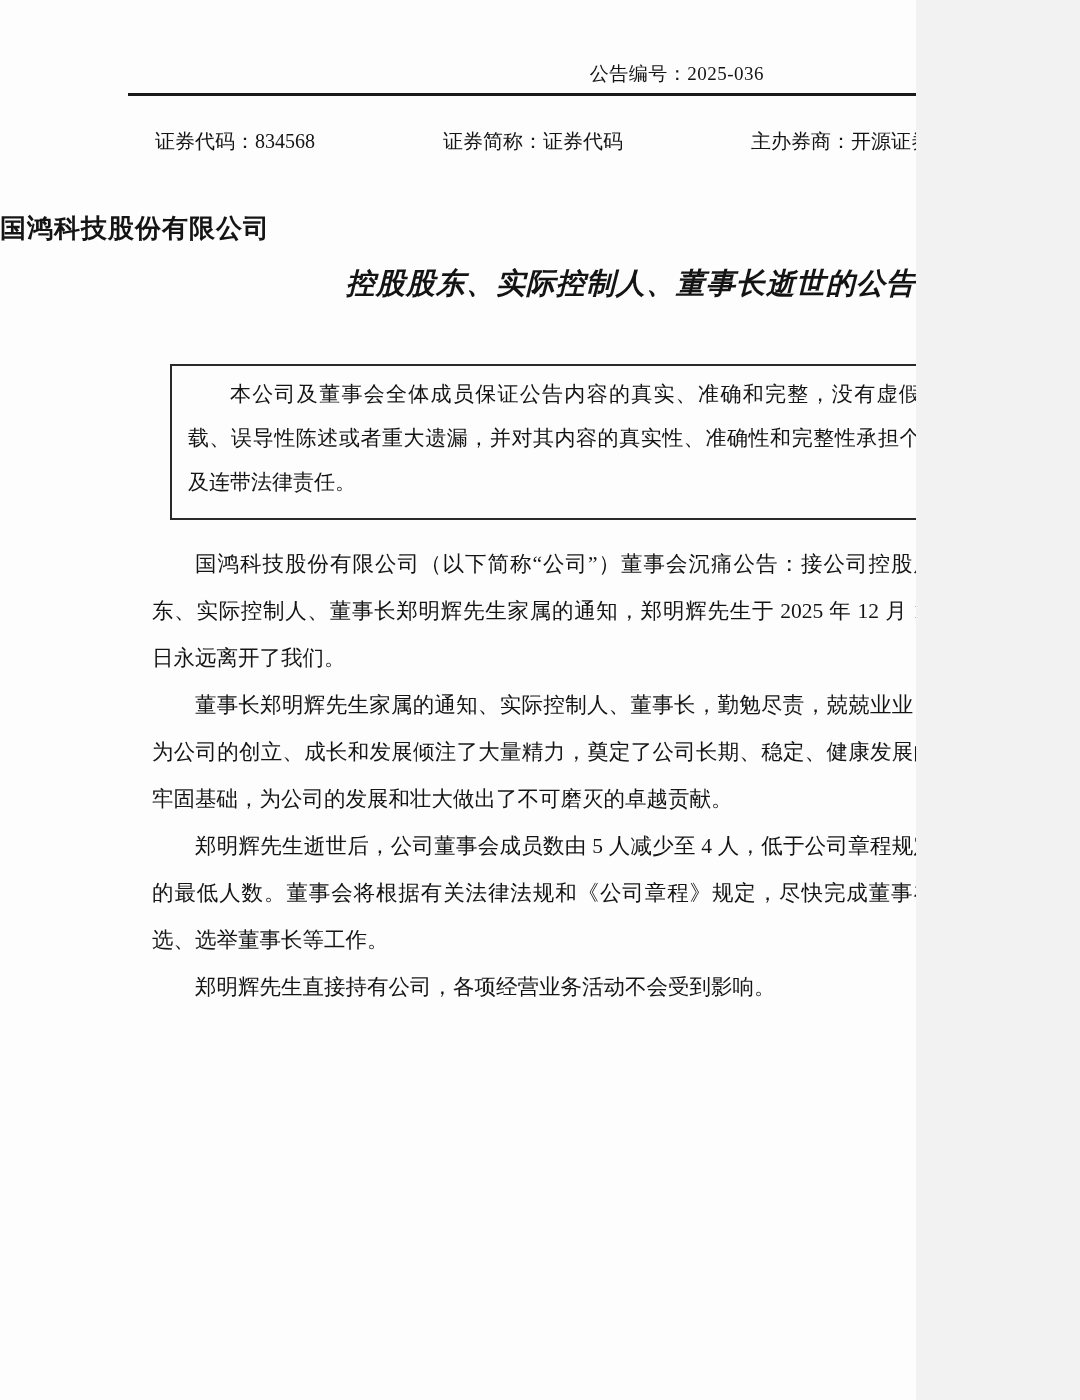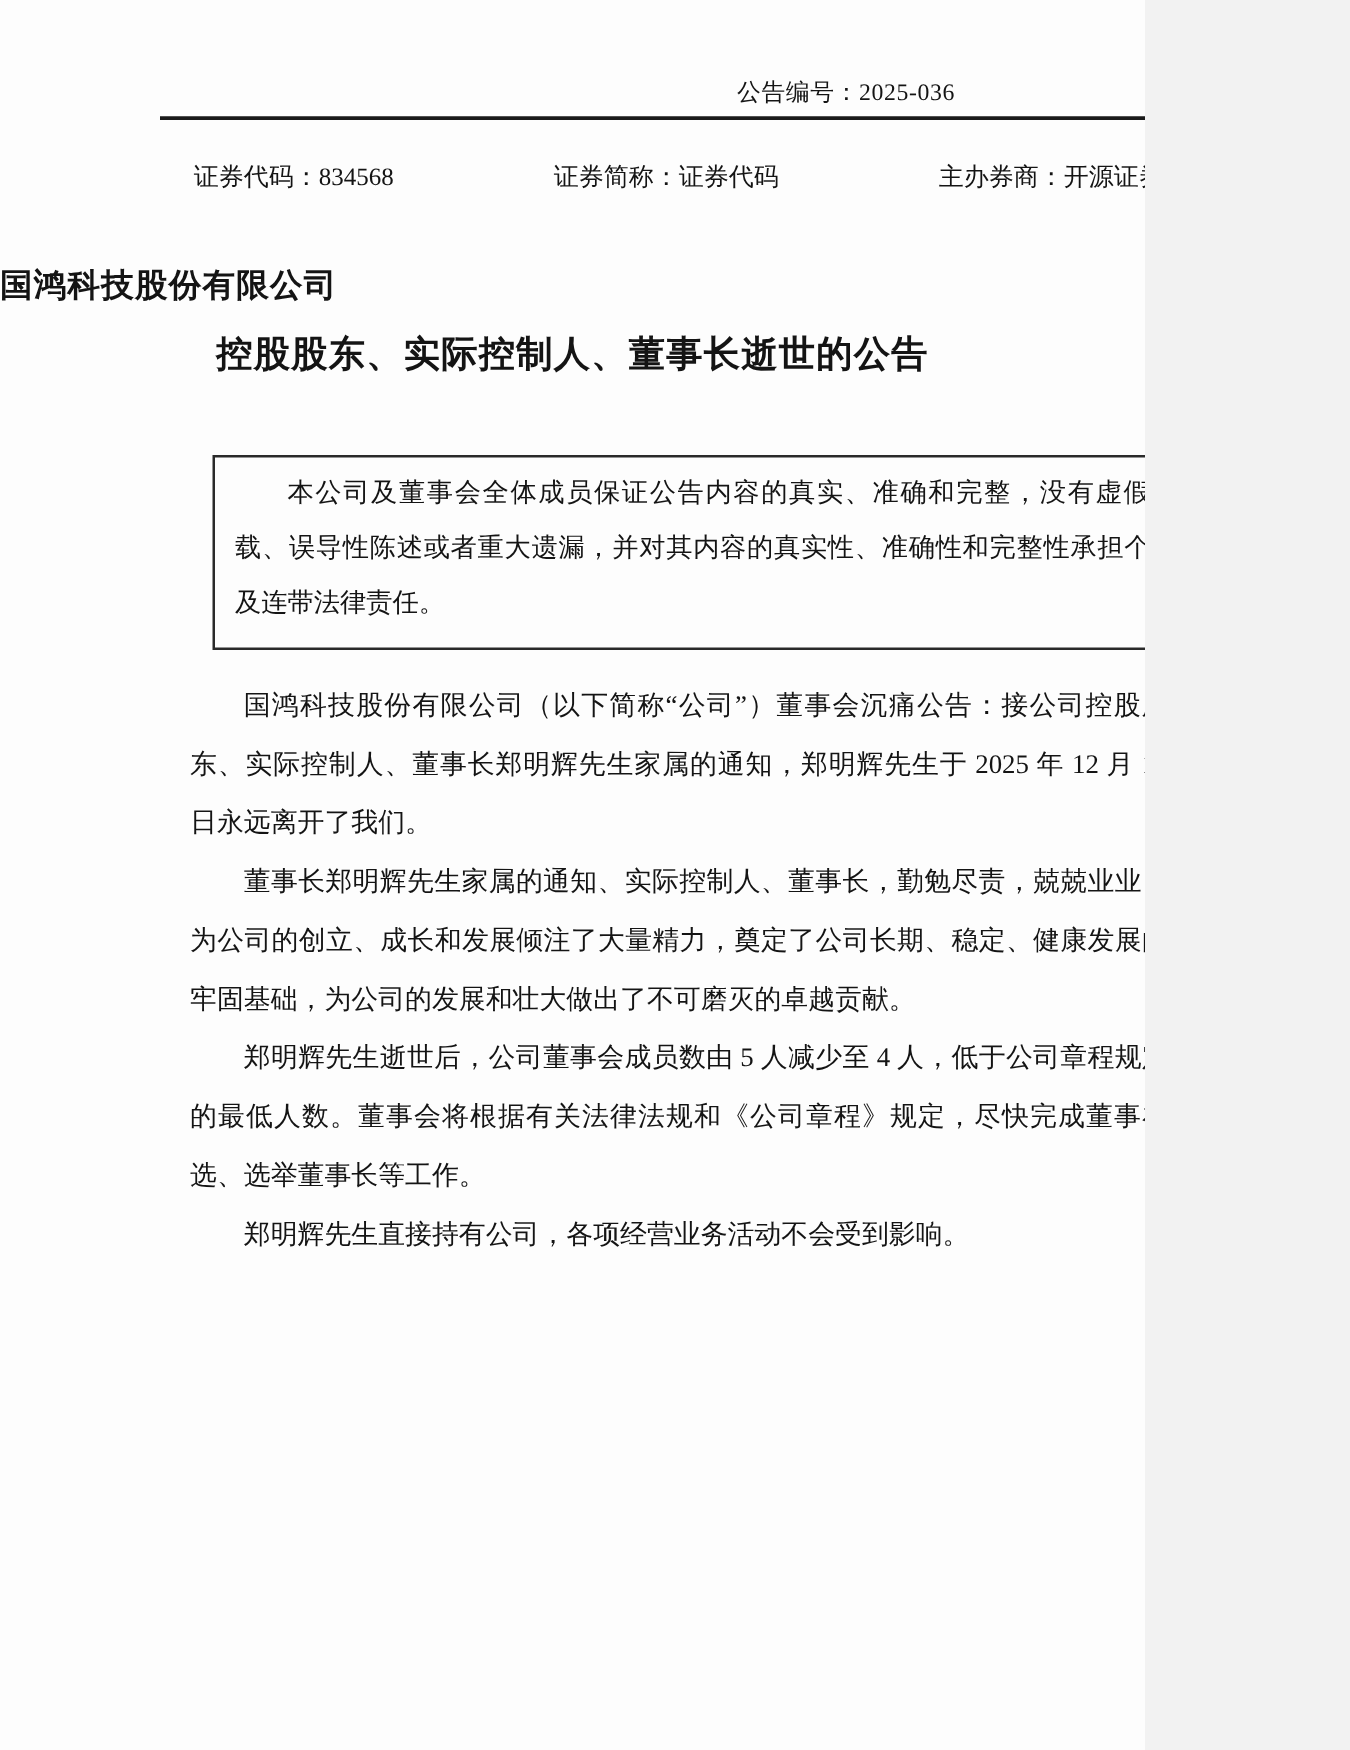--- a/index.html
+++ b/index.html
@@ -53,24 +53,25 @@
     text-align: left;
     font-size: 26px;
     font-weight: 600;
     letter-spacing: 1px;
   }
   .doc-subtitle {
     position: absolute;
     top: 264px;
     left: 0;
     width: 100%;
-    text-align: center;
+    text-align: right;
     font-size: 29px;
     font-weight: 700;
     letter-spacing: 1px;
+    font-style: italic;
   }
   .disclaimer-box {
     position: absolute;
     top: 364px;
     left: 170px;
     width: 792px;
     border: 2px solid #2a2a2a;
     padding: 6px 18px 14px 16px;
     font-size: 21px;
     line-height: 44px;

